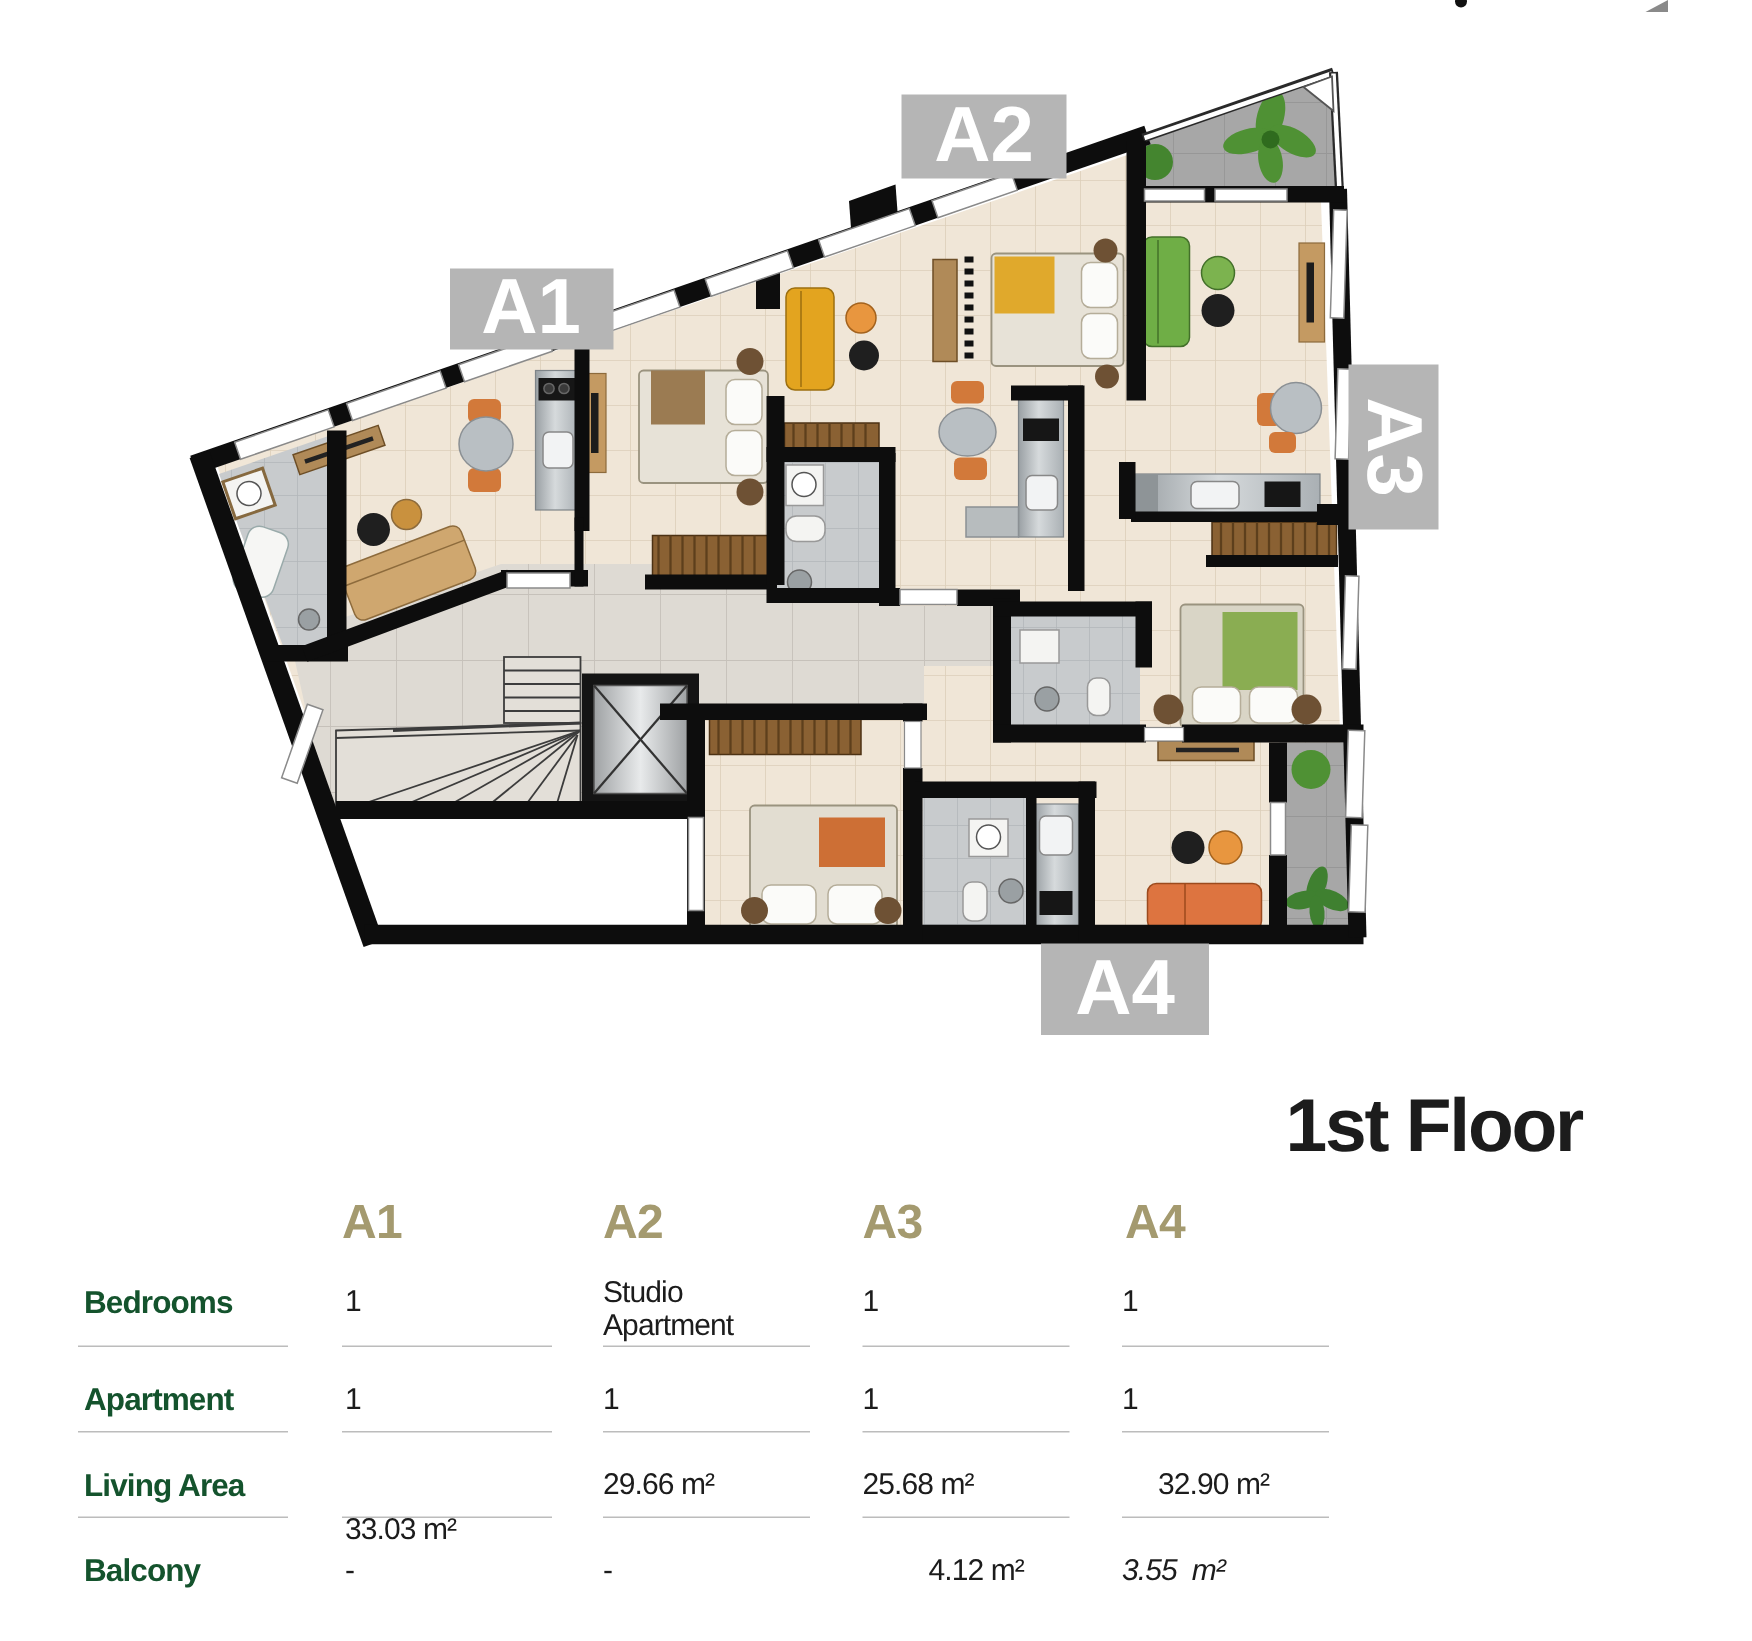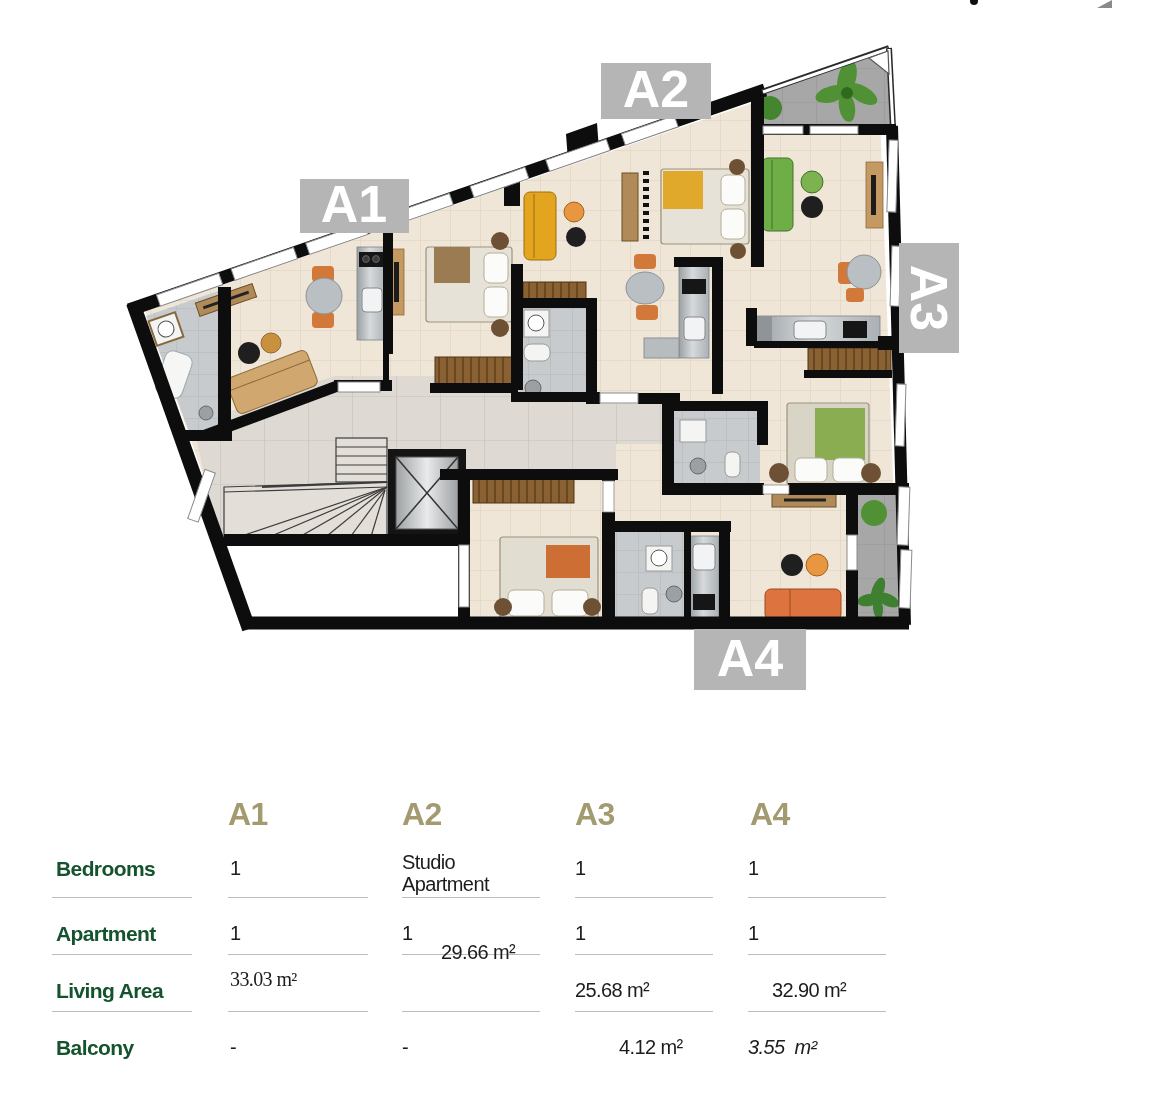--- a/index.html
+++ b/index.html
@@ -453,20 +453,21 @@
         <rect x="694" y="629" width="112" height="61" fill="#b5b5b5"></rect>
 <text x="750" y="676" font-family="Liberation Sans, sans-serif" font-size="52" font-weight="bold" fill="#fff" text-anchor="middle">A4</text>
       </g>
 
 <polygon points="869,58 888,51 889,74" fill="#ffffff" stroke="#555" stroke-width="1.2"></polygon>
 
 <circle cx="974" cy="1" r="4" fill="#111"></circle>
 <polygon points="1097,8 1112,0 1112,8" fill="#8a8a8a"></polygon>
 </svg>
 
+<div class="abs title" style="left:857px;top:721px;">1st Floor</div>
 
 <div class="abs hdr" style="left:228px;top:796px;">A1</div>
 <div class="abs hdr" style="left:402px;top:796px;">A2</div>
 <div class="abs hdr" style="left:575px;top:796px;">A3</div>
 <div class="abs hdr" style="left:750px;top:796px;">A4</div>
 
 <div class="abs rowlab" style="left:56px;top:857px;">Bedrooms</div>
 <div class="abs val" style="left:230px;top:857px;">1</div>
 <div class="abs val" style="left:402px;top:851px;line-height:22px;">Studio<br>Apartment</div>
 <div class="abs val" style="left:575px;top:857px;">1</div>
@@ -482,22 +483,22 @@
 <div class="abs val" style="left:402px;top:922px;">1</div>
 <div class="abs val" style="left:575px;top:922px;">1</div>
 <div class="abs val" style="left:748px;top:922px;">1</div>
 <div class="abs uline" style="left:52px;top:954px;width:140px;"></div>
 <div class="abs uline" style="left:228px;top:954px;width:140px;"></div>
 <div class="abs uline" style="left:402px;top:954px;width:138px;"></div>
 <div class="abs uline" style="left:575px;top:954px;width:138px;"></div>
 <div class="abs uline" style="left:748px;top:954px;width:138px;"></div>
 
 <div class="abs rowlab" style="left:56px;top:979px;">Living Area</div>
-<div class="abs val" style="left:230px;top:968px;font-family:Liberation Serif, serif;">33.03 m²</div>
-<div class="abs val" style="left:402px;top:941px;margin-left:39px;">29.66 m²</div>
+<div class="abs val" style="left:230px;top:1009px;">33.03 m²</div>
+<div class="abs val" style="left:402px;top:979px;">29.66 m²</div>
 <div class="abs val" style="left:575px;top:979px;">25.68 m²</div>
 <div class="abs val" style="left:748px;top:979px;margin-left:24px;">32.90 m²</div>
 <div class="abs uline" style="left:52px;top:1011px;width:140px;"></div>
 <div class="abs uline" style="left:228px;top:1011px;width:140px;"></div>
 <div class="abs uline" style="left:402px;top:1011px;width:138px;"></div>
 <div class="abs uline" style="left:575px;top:1011px;width:138px;"></div>
 <div class="abs uline" style="left:748px;top:1011px;width:138px;"></div>
 
 <div class="abs rowlab" style="left:56px;top:1036px;">Balcony</div>
 <div class="abs val" style="left:230px;top:1036px;">-</div>

